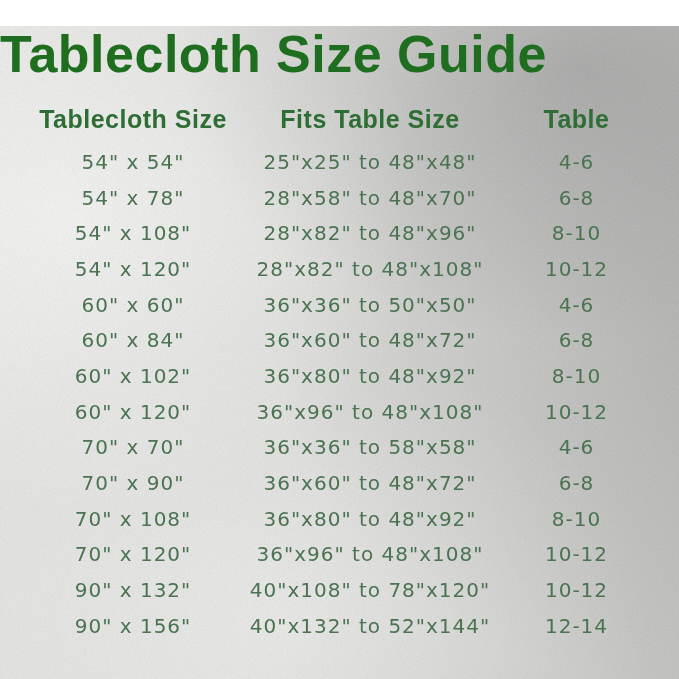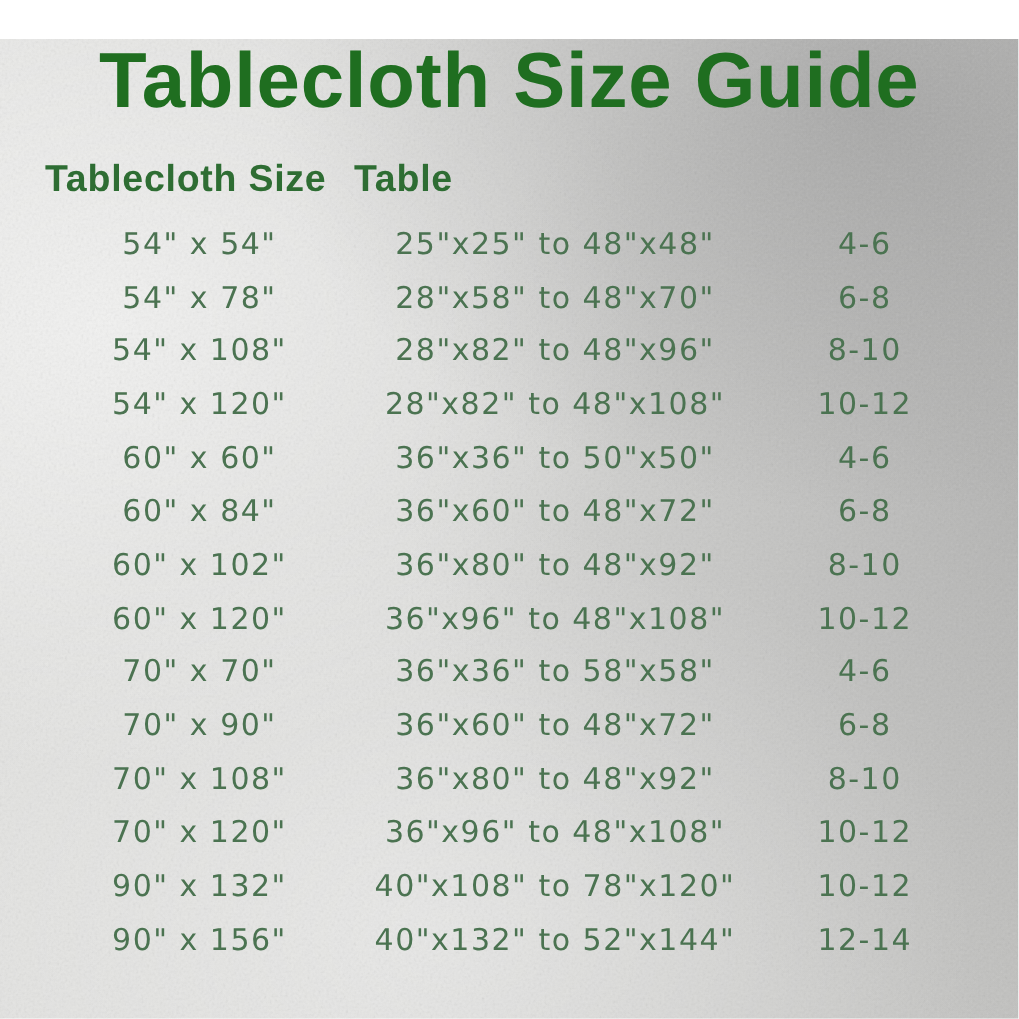--- a/index.html
+++ b/index.html
@@ -29,38 +29,37 @@
     opacity: 0.16;
     pointer-events: none;
   }
 
   .content { position: relative; z-index: 2; }
 
   .title {
     margin-top: 26px;
     height: 56px;
     line-height: 56px;
-    text-align: center;
     font-size: 52px;
     font-weight: bold;
     letter-spacing: 0.5px;
     color: var(--title-green);
   }
 
   .size-table { padding: 0 30px; }
 
   .header-row {
     margin-top: 22px;
     height: 30px;
     display: grid;
     grid-template-columns: 206px 268px 145px;
     align-items: center;
   }
   .header-cell {
-    text-align: left;
+    text-align: center;
     font-size: 25px;
     font-weight: bold;
     letter-spacing: 0.5px;
     color: var(--header-green);
     white-space: nowrap;
   }
 
   .rows { margin-top: 10px; }
   .row {
     height: 35.7px;
@@ -91,20 +90,21 @@
   </svg>
 
   <div class="content">
 
     <div class="title">Tablecloth Size Guide</div>
 
     <div class="size-table">
 
       <div class="header-row">
         <div class="header-cell">Tablecloth Size</div>
+        <div class="header-cell">Fits Table Size</div>
         <div class="header-cell">Table</div>
       </div>
 
       <div class="rows" id="rows-container">
         <div class="row">
           <span class="cell">54" x 54"</span>
           <span class="cell">25"x25" to 48"x48"</span>
           <span class="cell">4-6</span>
         </div>
 

